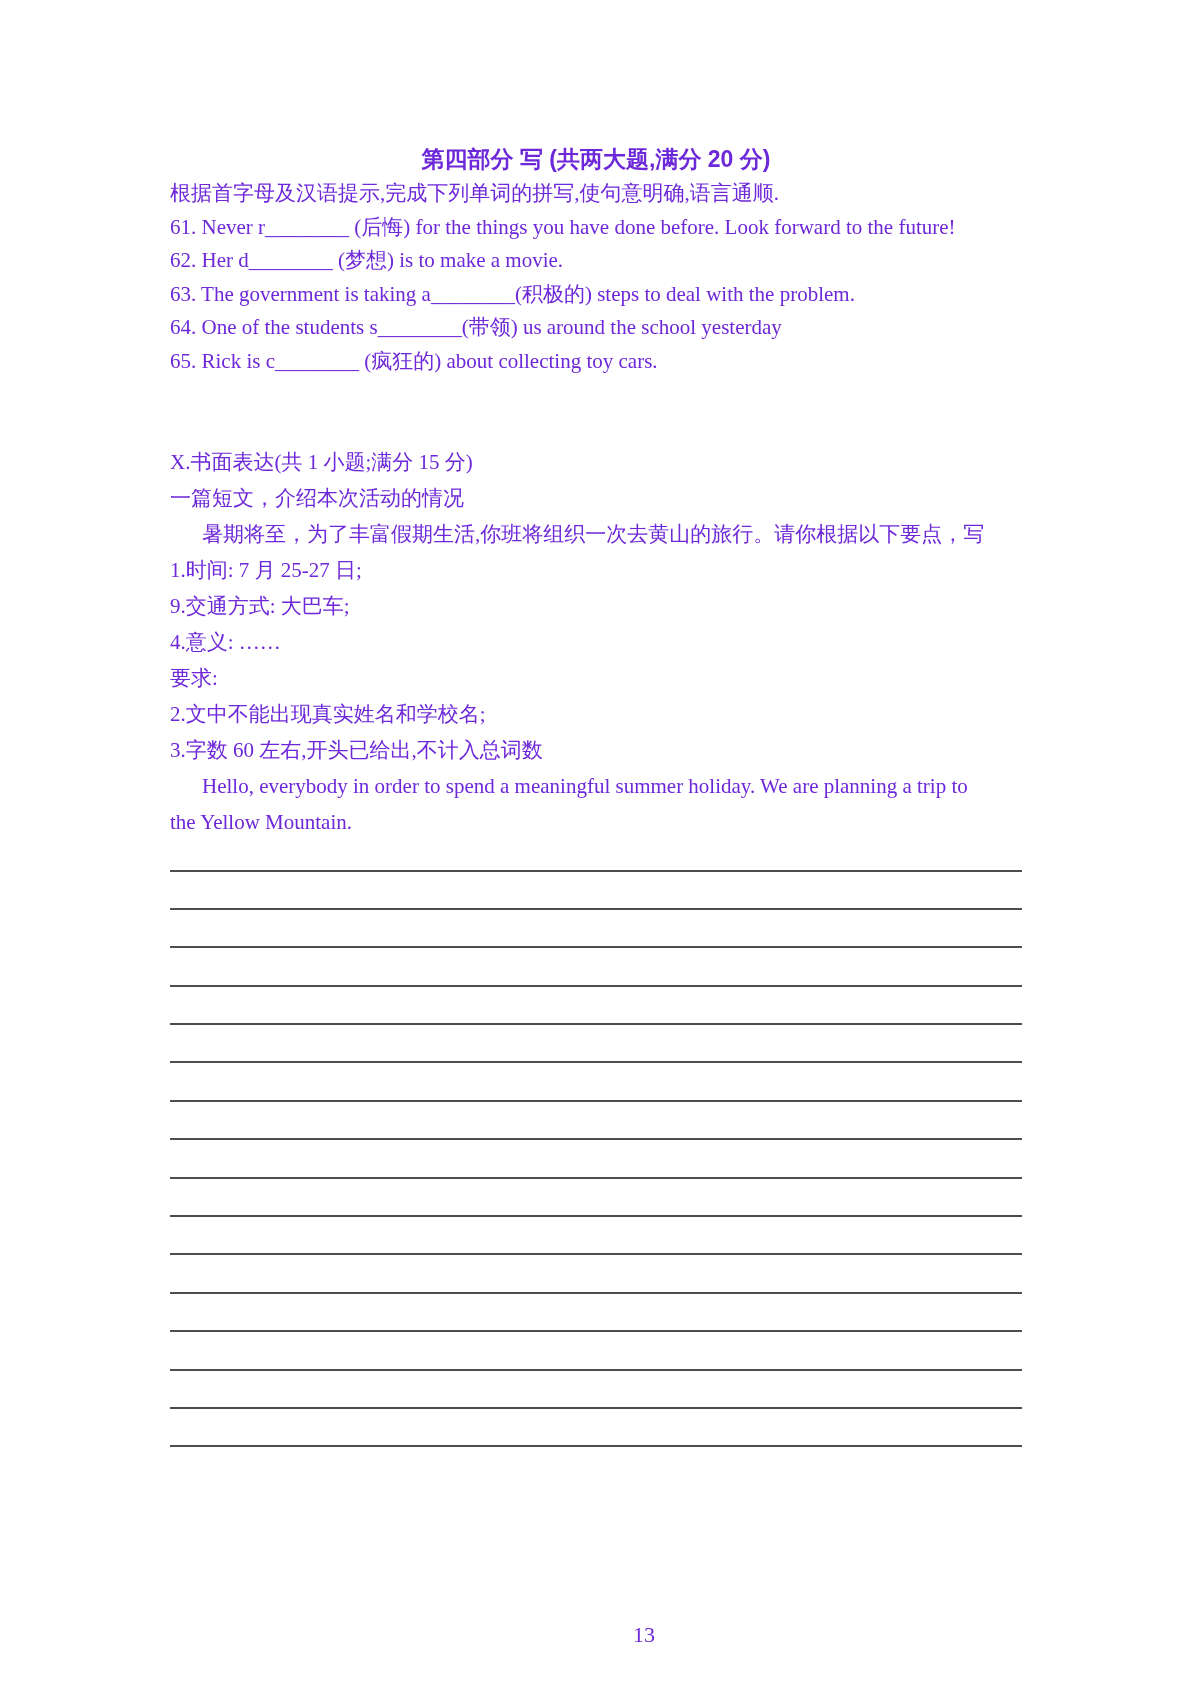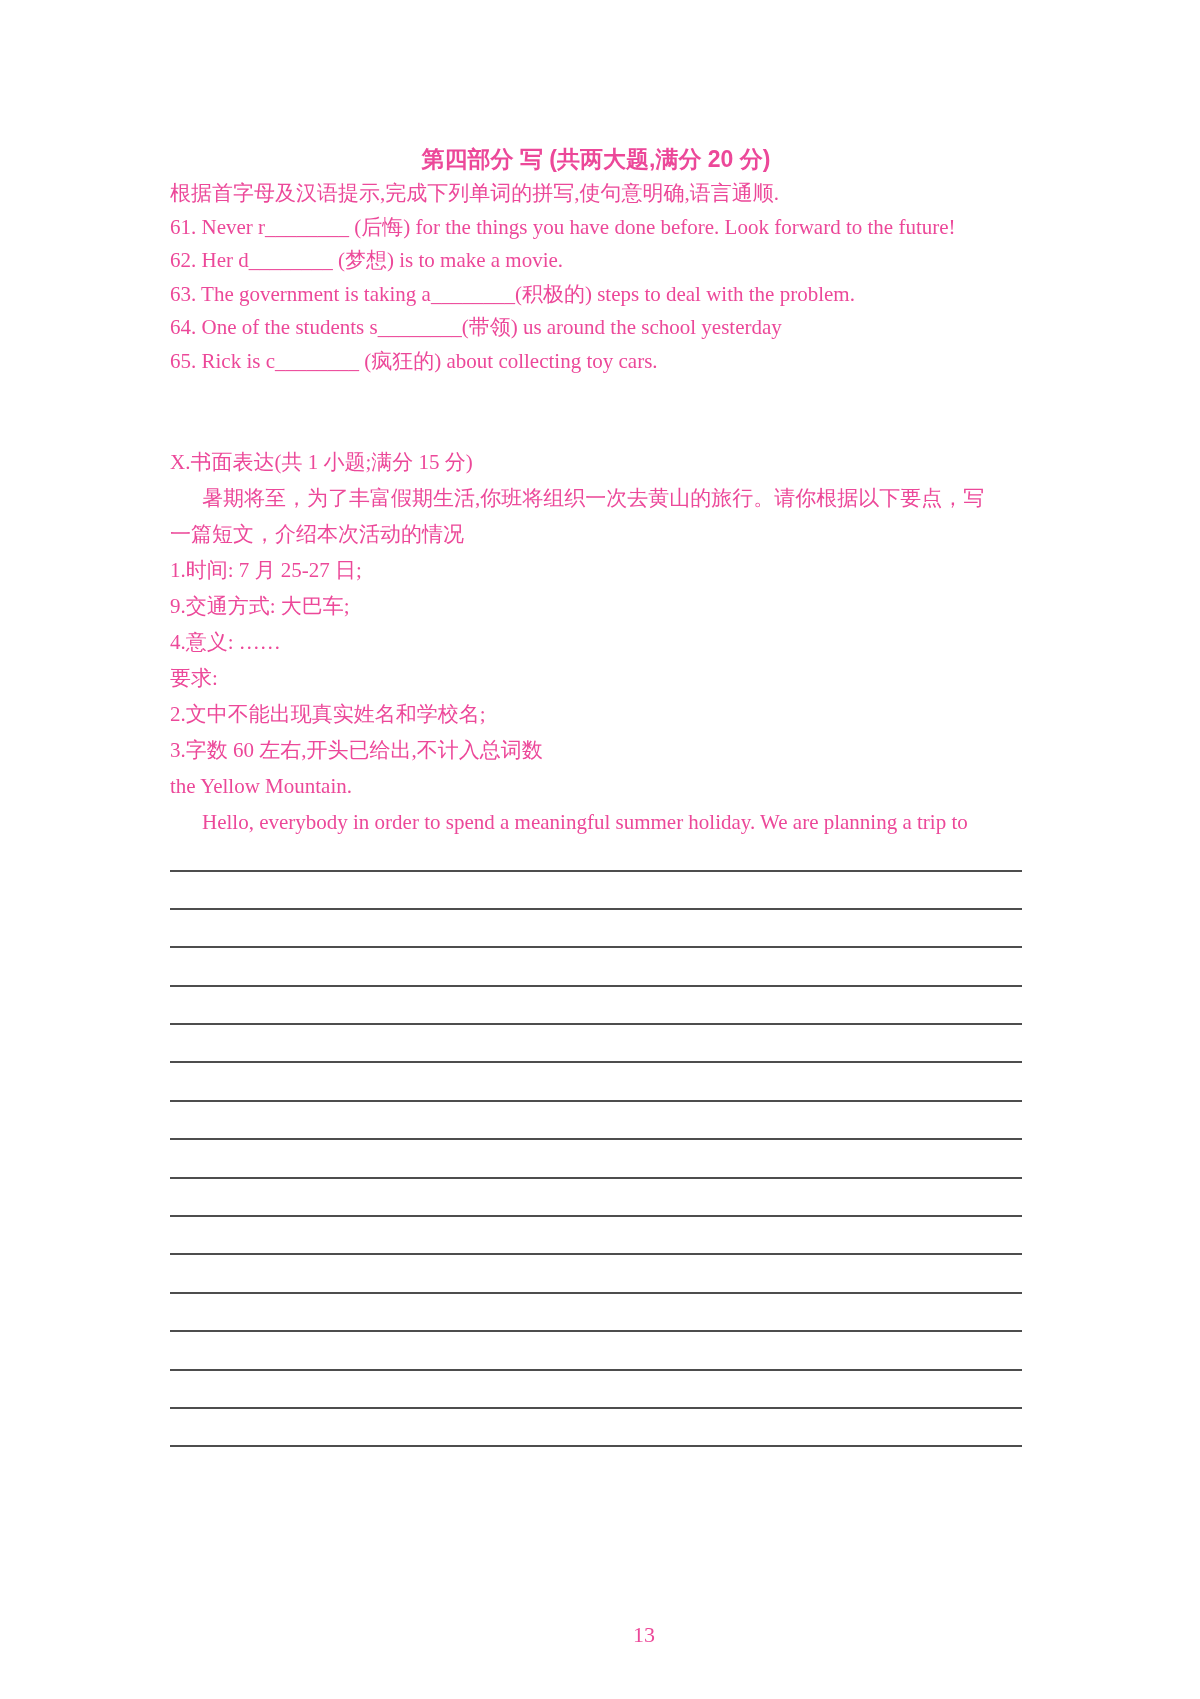--- a/index.html
+++ b/index.html
@@ -1,21 +1,21 @@
 <!DOCTYPE html>
 <html><head>
 <meta charset="utf-8">
 <style>
   html,body { margin:0; padding:0; background:#888; }
   .page {
     position:relative;
     width:1200px; height:1699px;
     margin:0 auto;
     background:#ffffff;
-    color:#ec4899;
+    color:#6d28d9;
     font-family:"Liberation Serif","DejaVu Serif",serif;
     font-size:21px;
     overflow:hidden;
   }
   .content {
     position:absolute;
     left:170px; top:141px;
     width:852px;
   }
   .title {
@@ -56,30 +56,30 @@
     <div class="line s1">根据首字母及汉语提示,完成下列单词的拼写,使句意明确,语言通顺.</div>
     <div class="line s1">61. Never r________ (后悔) for the things you have done before. Look forward to the future!</div>
     <div class="line s1">62. Her d________ (梦想) is to make a movie.</div>
     <div class="line s1">63. The government is taking a________(积极的) steps to deal with the problem.</div>
     <div class="line s1">64. One of the students s________(带领) us around the school yesterday</div>
     <div class="line s1">65. Rick is c________ (疯狂的) about collecting toy cars.</div>
 
     <div class="gap"></div>
 
     <div class="line s2">X.书面表达(共 1 小题;满分 15 分)</div>
+    <div class="line s2">一篇短文，介绍本次活动的情况</div>
     <div class="line s2 indent">暑期将至，为了丰富假期生活,你班将组织一次去黄山的旅行。请你根据以下要点，写</div>
-    <div class="line s2">一篇短文，介绍本次活动的情况</div>
     <div class="line s2">1.时间: 7 月 25-27 日;</div>
     <div class="line s2">9.交通方式: 大巴车;</div>
     <div class="line s2">4.意义: ……</div>
     <div class="line s2">要求:</div>
     <div class="line s2">2.文中不能出现真实姓名和学校名;</div>
     <div class="line s2">3.字数 60 左右,开头已给出,不计入总词数</div>
+    <div class="line s2 indent">Hello, everybody in order to spend a meaningful summer holiday. We are planning a trip to</div>
     <div class="line s2">the Yellow Mountain.</div>
-    <div class="line s2 indent">Hello, everybody in order to spend a meaningful summer holiday. We are planning a trip to</div>
 
     <div class="ans-line first"></div>
     <div class="ans-line"></div>
     <div class="ans-line"></div>
     <div class="ans-line"></div>
     <div class="ans-line"></div>
     <div class="ans-line"></div>
     <div class="ans-line"></div>
     <div class="ans-line"></div>
     <div class="ans-line"></div>

